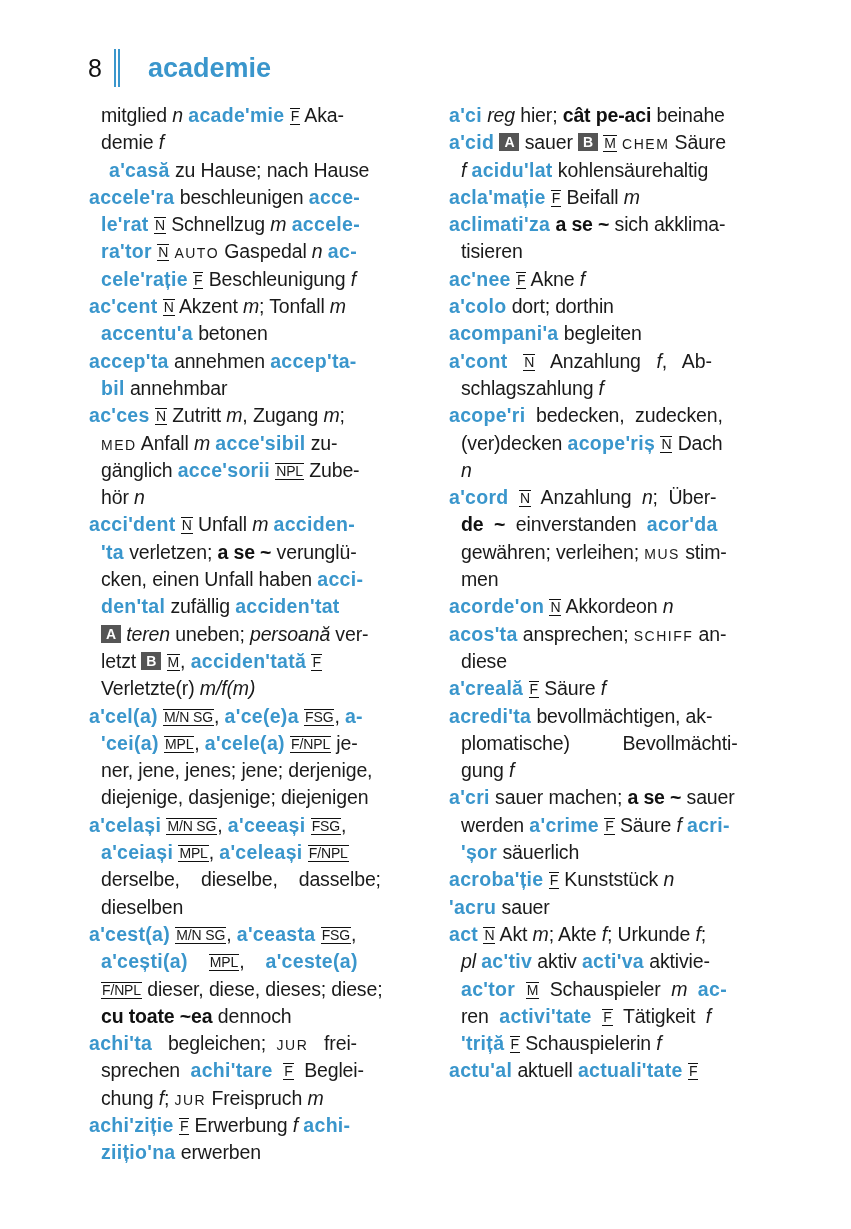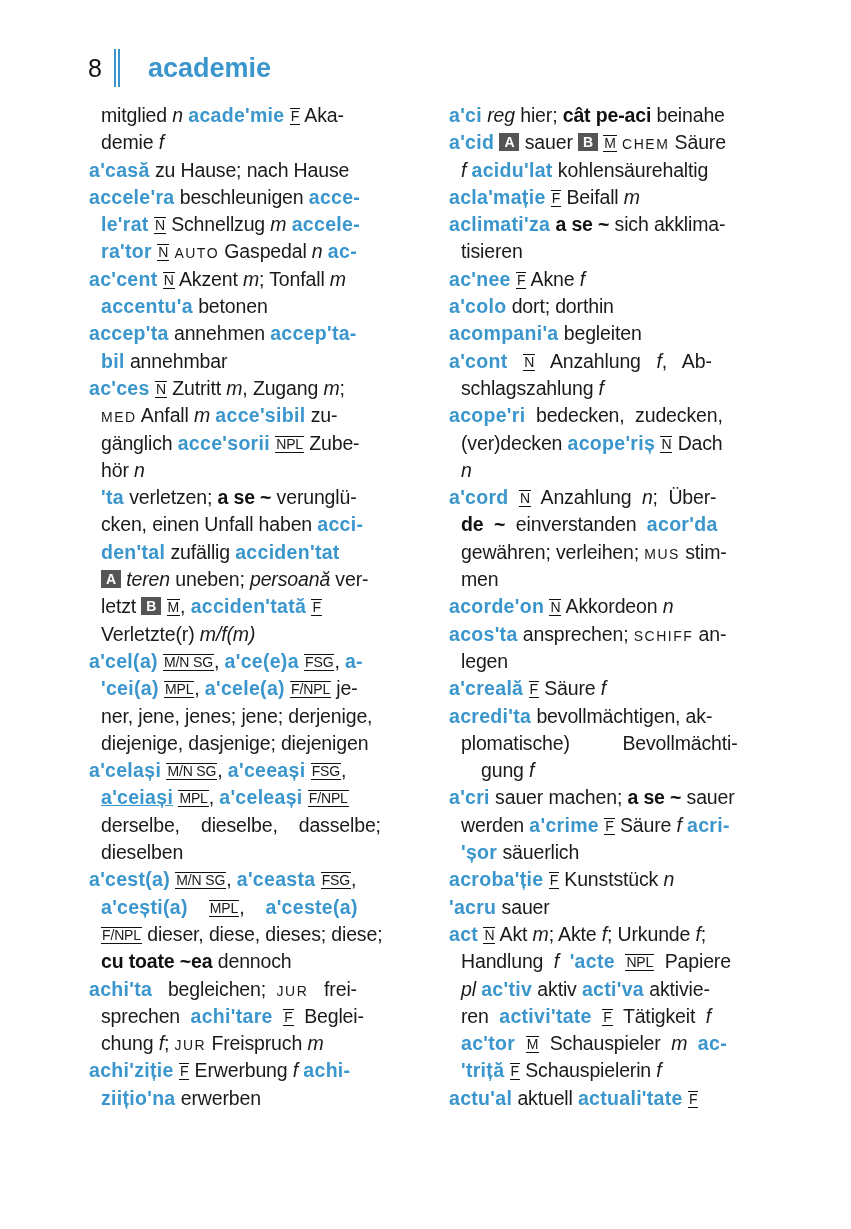--- a/index.html
+++ b/index.html
@@ -26,44 +26,46 @@
 
 <div class="header">
   <span class="page-num">8</span>
   <span class="rule"></span>
   <span class="head-word">academie</span>
 </div>
 
 <div class="col left">
     <div class="line indent"><span style="white-space: pre;">mitglied </span><span class="i" style="white-space: pre;">n</span><span style="white-space: pre;"> </span><span class="hw" style="white-space: pre;">acade'mie</span><span style="white-space: pre;"> </span><span class="gram" style="white-space: pre;">F</span><span style="white-space: pre;"> Aka-</span></div>
     <div class="line indent"><span style="white-space: pre;">demie </span><span class="i" style="white-space: pre;">f</span></div>
-    <div class="line"><span class="hw" style="white-space: pre;">a'casă</span><span style="white-space: pre;"> zu Hause; nach Hause</span></div>
+    <div class="line"><span class="hw" style="white-space: pre; margin-left: 20px;">a'casă</span><span style="white-space: pre;"> zu Hause; nach Hause</span></div>
     <div class="line"><span class="hw" style="white-space: pre;">accele'ra</span><span style="white-space: pre;"> beschleunigen </span><span class="hw" style="white-space: pre;">acce-</span></div>
     <div class="line indent"><span class="hw" style="white-space: pre;">le'rat</span><span style="white-space: pre;"> </span><span class="gram" style="white-space: pre;">N</span><span style="white-space: pre;"> Schnellzug </span><span class="i" style="white-space: pre;">m</span><span style="white-space: pre;"> </span><span class="hw" style="white-space: pre;">accele-</span></div>
     <div class="line indent"><span class="hw" style="white-space: pre;">ra'tor</span><span style="white-space: pre;"> </span><span class="gram" style="white-space: pre;">N</span><span style="white-space: pre;"> </span><span class="sc" style="white-space: pre;">AUTO</span><span style="white-space: pre;"> Gaspedal </span><span class="i" style="white-space: pre;">n</span><span style="white-space: pre;"> </span><span class="hw" style="white-space: pre;">ac-</span></div>
+    <div class="line indent"><span class="hw" style="white-space: pre;">cele'rație</span><span style="white-space: pre;"> </span><span class="gram" style="white-space: pre;">F</span><span style="white-space: pre;"> Beschleunigung </span><span class="i" style="white-space: pre;">f</span></div>
     <div class="line"><span class="hw" style="white-space: pre;">ac'cent</span><span style="white-space: pre;"> </span><span class="gram" style="white-space: pre;">N</span><span style="white-space: pre;"> Akzent </span><span class="i" style="white-space: pre;">m</span><span style="white-space: pre;">; Tonfall </span><span class="i" style="white-space: pre;">m</span></div>
     <div class="line indent"><span class="hw" style="white-space: pre;">accentu'a</span><span style="white-space: pre;"> betonen</span></div>
     <div class="line"><span class="hw" style="white-space: pre;">accep'ta</span><span style="white-space: pre;"> annehmen </span><span class="hw" style="white-space: pre;">accep'ta-</span></div>
     <div class="line indent"><span class="hw" style="white-space: pre;">bil</span><span style="white-space: pre;"> annehmbar</span></div>
     <div class="line"><span class="hw" style="white-space: pre;">ac'ces</span><span style="white-space: pre;"> </span><span class="gram" style="white-space: pre;">N</span><span style="white-space: pre;"> Zutritt </span><span class="i" style="white-space: pre;">m</span><span style="white-space: pre;">, Zugang </span><span class="i" style="white-space: pre;">m</span><span style="white-space: pre;">;</span></div>
     <div class="line indent"><span class="sc" style="white-space: pre;">MED</span><span style="white-space: pre;"> Anfall </span><span class="i" style="white-space: pre;">m</span><span style="white-space: pre;"> </span><span class="hw" style="white-space: pre;">acce'sibil</span><span style="white-space: pre;"> zu-</span></div>
     <div class="line indent"><span style="white-space: pre;">gänglich </span><span class="hw" style="white-space: pre;">acce'sorii</span><span style="white-space: pre;"> </span><span class="gram" style="white-space: pre;">NPL</span><span style="white-space: pre;"> Zube-</span></div>
     <div class="line indent"><span style="white-space: pre;">hör </span><span class="i" style="white-space: pre;">n</span></div>
+    <div class="line"><span class="hw" style="white-space: pre;">acci'dent</span><span style="white-space: pre;"> </span><span class="gram" style="white-space: pre;">N</span><span style="white-space: pre;"> Unfall </span><span class="i" style="white-space: pre;">m</span><span style="white-space: pre;"> </span><span class="hw" style="white-space: pre;">acciden-</span></div>
     <div class="line indent"><span class="hw" style="white-space: pre;">'ta</span><span style="white-space: pre;"> verletzen; </span><span class="b" style="white-space: pre;">a se ~</span><span style="white-space: pre;"> verunglü-</span></div>
     <div class="line indent"><span style="white-space: pre;">cken, einen Unfall haben </span><span class="hw" style="white-space: pre;">acci-</span></div>
     <div class="line indent"><span class="hw" style="white-space: pre;">den'tal</span><span style="white-space: pre;"> zufällig </span><span class="hw" style="white-space: pre;">acciden'tat</span></div>
     <div class="line indent"><span class="box" style="white-space: pre;">A</span><span style="white-space: pre;"> </span><span class="i" style="white-space: pre;">teren</span><span style="white-space: pre;"> uneben; </span><span class="i" style="white-space: pre;">persoană</span><span style="white-space: pre;"> ver-</span></div>
     <div class="line indent"><span style="white-space: pre;">letzt </span><span class="box" style="white-space: pre;">B</span><span style="white-space: pre;"> </span><span class="gram" style="white-space: pre;">M</span><span style="white-space: pre;">, </span><span class="hw" style="white-space: pre;">acciden'tată</span><span style="white-space: pre;"> </span><span class="gram" style="white-space: pre;">F</span></div>
     <div class="line indent"><span style="white-space: pre;">Verletzte(r) </span><span class="i" style="white-space: pre;">m/f(m)</span></div>
     <div class="line"><span class="hw" style="white-space: pre;">a'cel(a)</span><span style="white-space: pre;"> </span><span class="gram" style="white-space: pre;">M/N SG</span><span style="white-space: pre;">, </span><span class="hw" style="white-space: pre;">a'ce(e)a</span><span style="white-space: pre;"> </span><span class="gram" style="white-space: pre;">FSG</span><span style="white-space: pre;">, </span><span class="hw" style="white-space: pre;">a-</span></div>
     <div class="line indent"><span class="hw" style="white-space: pre;">'cei(a)</span><span style="white-space: pre;"> </span><span class="gram" style="white-space: pre;">MPL</span><span style="white-space: pre;">, </span><span class="hw" style="white-space: pre;">a'cele(a)</span><span style="white-space: pre;"> </span><span class="gram" style="white-space: pre;">F/NPL</span><span style="white-space: pre;"> je-</span></div>
     <div class="line indent"><span style="white-space: pre;">ner, jene, jenes; jene; derjenige,</span></div>
     <div class="line indent"><span style="white-space: pre;">diejenige, dasjenige; diejenigen</span></div>
     <div class="line"><span class="hw" style="white-space: pre;">a'celași</span><span style="white-space: pre;"> </span><span class="gram" style="white-space: pre;">M/N SG</span><span style="white-space: pre;">, </span><span class="hw" style="white-space: pre;">a'ceeași</span><span style="white-space: pre;"> </span><span class="gram" style="white-space: pre;">FSG</span><span style="white-space: pre;">,</span></div>
-    <div class="line indent"><span class="hw" style="white-space: pre; text-decoration: underline;">a'ceiași</span><span style="white-space: pre;"> </span><span class="gram" style="white-space: pre;">MPL</span><span style="white-space: pre;">, </span><span class="hw" style="white-space: pre;">a'celeași</span><span style="white-space: pre;"> </span><span class="gram" style="white-space: pre;">F/NPL</span></div>
+    <div class="line indent"><span class="hw" style="white-space: pre;">a'ceiași</span><span style="white-space: pre;"> </span><span class="gram" style="white-space: pre;">MPL</span><span style="white-space: pre;">, </span><span class="hw" style="white-space: pre;">a'celeași</span><span style="white-space: pre;"> </span><span class="gram" style="white-space: pre;">F/NPL</span></div>
     <div class="line indent"><span style="white-space: pre;">derselbe,    dieselbe,    dasselbe;</span></div>
     <div class="line indent"><span style="white-space: pre;">dieselben</span></div>
     <div class="line"><span class="hw" style="white-space: pre;">a'cest(a)</span><span style="white-space: pre;"> </span><span class="gram" style="white-space: pre;">M/N SG</span><span style="white-space: pre;">, </span><span class="hw" style="white-space: pre;">a'ceasta</span><span style="white-space: pre;"> </span><span class="gram" style="white-space: pre;">FSG</span><span style="white-space: pre;">,</span></div>
     <div class="line indent"><span class="hw" style="white-space: pre;">a'cești(a)</span><span style="white-space: pre;">    </span><span class="gram" style="white-space: pre;">MPL</span><span style="white-space: pre;">,    </span><span class="hw" style="white-space: pre;">a'ceste(a)</span></div>
     <div class="line indent"><span class="gram" style="white-space: pre;">F/NPL</span><span style="white-space: pre;"> dieser, diese, dieses; diese;</span></div>
     <div class="line indent"><span class="b" style="white-space: pre;">cu toate ~ea</span><span style="white-space: pre;"> dennoch</span></div>
     <div class="line"><span class="hw" style="white-space: pre;">achi'ta</span><span style="white-space: pre;">   begleichen;  </span><span class="sc" style="white-space: pre;">JUR</span><span style="white-space: pre;">   frei-</span></div>
     <div class="line indent"><span style="white-space: pre;">sprechen  </span><span class="hw" style="white-space: pre;">achi'tare</span><span style="white-space: pre;">  </span><span class="gram" style="white-space: pre;">F</span><span style="white-space: pre;">  Beglei-</span></div>
     <div class="line indent"><span style="white-space: pre;">chung </span><span class="i" style="white-space: pre;">f</span><span style="white-space: pre;">; </span><span class="sc" style="white-space: pre;">JUR</span><span style="white-space: pre;"> Freispruch </span><span class="i" style="white-space: pre;">m</span></div>
     <div class="line"><span class="hw" style="white-space: pre;">achi'ziție</span><span style="white-space: pre;"> </span><span class="gram" style="white-space: pre;">F</span><span style="white-space: pre;"> Erwerbung </span><span class="i" style="white-space: pre;">f</span><span style="white-space: pre;"> </span><span class="hw" style="white-space: pre;">achi-</span></div>
@@ -83,30 +85,29 @@
     <div class="line indent"><span style="white-space: pre;">schlagszahlung </span><span class="i" style="white-space: pre;">f</span></div>
     <div class="line"><span class="hw" style="white-space: pre;">acope'ri</span><span style="white-space: pre;">  bedecken,  zudecken,</span></div>
     <div class="line indent"><span style="white-space: pre;">(ver)decken </span><span class="hw" style="white-space: pre;">acope'riș</span><span style="white-space: pre;"> </span><span class="gram" style="white-space: pre;">N</span><span style="white-space: pre;"> Dach</span></div>
     <div class="line indent"><span class="i" style="white-space: pre;">n</span></div>
     <div class="line"><span class="hw" style="white-space: pre;">a'cord</span><span style="white-space: pre;">  </span><span class="gram" style="white-space: pre;">N</span><span style="white-space: pre;">  Anzahlung  </span><span class="i" style="white-space: pre;">n</span><span style="white-space: pre;">;  Über-</span></div>
     <div class="line indent"><span class="b" style="white-space: pre;">de  ~</span><span style="white-space: pre;">  einverstanden  </span><span class="hw" style="white-space: pre;">acor'da</span></div>
     <div class="line indent"><span style="white-space: pre;">gewähren; verleihen; </span><span class="sc" style="white-space: pre;">MUS</span><span style="white-space: pre;"> stim-</span></div>
     <div class="line indent"><span style="white-space: pre;">men</span></div>
     <div class="line"><span class="hw" style="white-space: pre;">acorde'on</span><span style="white-space: pre;"> </span><span class="gram" style="white-space: pre;">N</span><span style="white-space: pre;"> Akkordeon </span><span class="i" style="white-space: pre;">n</span></div>
     <div class="line"><span class="hw" style="white-space: pre;">acos'ta</span><span style="white-space: pre;"> ansprechen; </span><span class="sc" style="white-space: pre;">SCHIFF</span><span style="white-space: pre; margin-top: 24px;"> an-</span></div>
-    <div class="line indent"><span style="white-space: pre;">legen</span></div>
+    <div class="line indent"><span style="white-space: pre;">diese</span></div>
     <div class="line"><span class="hw" style="white-space: pre;">a'creală</span><span style="white-space: pre;"> </span><span class="gram" style="white-space: pre;">F</span><span style="white-space: pre;"> Säure </span><span class="i" style="white-space: pre;">f</span></div>
     <div class="line"><span class="hw" style="white-space: pre;">acredi'ta</span><span style="white-space: pre;"> bevollmächtigen, ak-</span></div>
     <div class="line indent"><span style="white-space: pre;">plomatische)          Bevollmächti-</span></div>
-    <div class="line indent"><span style="white-space: pre; margin-left: 20px;">gung </span><span class="i" style="white-space: pre;">f</span></div>
+    <div class="line indent"><span style="white-space: pre;">gung </span><span class="i" style="white-space: pre;">f</span></div>
     <div class="line"><span class="hw" style="white-space: pre;">a'cri</span><span style="white-space: pre;"> sauer machen; </span><span class="b" style="white-space: pre;">a se ~</span><span style="white-space: pre;"> sauer</span></div>
     <div class="line indent"><span style="white-space: pre;">werden </span><span class="hw" style="white-space: pre;">a'crime</span><span style="white-space: pre;"> </span><span class="gram" style="white-space: pre;">F</span><span style="white-space: pre;"> Säure </span><span class="i" style="white-space: pre;">f</span><span style="white-space: pre;"> </span><span class="hw" style="white-space: pre;">acri-</span></div>
     <div class="line indent"><span class="hw" style="white-space: pre;">'șor</span><span style="white-space: pre;"> säuerlich</span></div>
     <div class="line"><span class="hw" style="white-space: pre;">acroba'ție</span><span style="white-space: pre;"> </span><span class="gram" style="white-space: pre;">F</span><span style="white-space: pre;"> Kunststück </span><span class="i" style="white-space: pre;">n</span></div>
     <div class="line"><span class="hw" style="white-space: pre;">'acru</span><span style="white-space: pre;"> sauer</span></div>
     <div class="line"><span class="hw" style="white-space: pre;">act</span><span style="white-space: pre;"> </span><span class="gram" style="white-space: pre;">N</span><span style="white-space: pre;"> Akt </span><span class="i" style="white-space: pre;">m</span><span style="white-space: pre;">; Akte </span><span class="i" style="white-space: pre;">f</span><span style="white-space: pre;">; Urkunde </span><span class="i" style="white-space: pre;">f</span><span style="white-space: pre;">;</span></div>
-    <div class="line indent"><span style="white-space: pre;">Handlung  </span><span class="i" style="white-space: pre;">f</span><span style="white-space: pre;">  </span><span class="hw" style="white-space: pre;">'acte</span><span style="white-space: pre;">  </span><span class="gram" style="white-space: pre;">NPL</span><span style="white-space: pre;">  Papiere</span></div>
     <div class="line indent"><span class="i" style="white-space: pre;">pl</span><span style="white-space: pre;"> </span><span class="hw" style="white-space: pre;">ac'tiv</span><span style="white-space: pre;"> aktiv </span><span class="hw" style="white-space: pre;">acti'va</span><span style="white-space: pre;"> aktivie-</span></div>
+    <div class="line indent"><span class="hw" style="white-space: pre;">ac'tor</span><span style="white-space: pre;">  </span><span class="gram" style="white-space: pre;">M</span><span style="white-space: pre;">  Schauspieler  </span><span class="i" style="white-space: pre;">m</span><span style="white-space: pre;">  </span><span class="hw" style="white-space: pre;">ac-</span></div>
     <div class="line indent"><span style="white-space: pre;">ren  </span><span class="hw" style="white-space: pre;">activi'tate</span><span style="white-space: pre;">  </span><span class="gram" style="white-space: pre;">F</span><span style="white-space: pre;">  Tätigkeit  </span><span class="i" style="white-space: pre;">f</span></div>
-    <div class="line indent"><span class="hw" style="white-space: pre;">ac'tor</span><span style="white-space: pre;">  </span><span class="gram" style="white-space: pre;">M</span><span style="white-space: pre;">  Schauspieler  </span><span class="i" style="white-space: pre;">m</span><span style="white-space: pre;">  </span><span class="hw" style="white-space: pre;">ac-</span></div>
     <div class="line indent"><span class="hw" style="white-space: pre;">'triță</span><span style="white-space: pre;"> </span><span class="gram" style="white-space: pre;">F</span><span style="white-space: pre;"> Schauspielerin </span><span class="i" style="white-space: pre;">f</span></div>
     <div class="line"><span class="hw" style="white-space: pre;">actu'al</span><span style="white-space: pre;"> aktuell </span><span class="hw" style="white-space: pre;">actuali'tate</span><span style="white-space: pre;"> </span><span class="gram" style="white-space: pre;">F</span></div>
   </div>
 
 </body></html>

